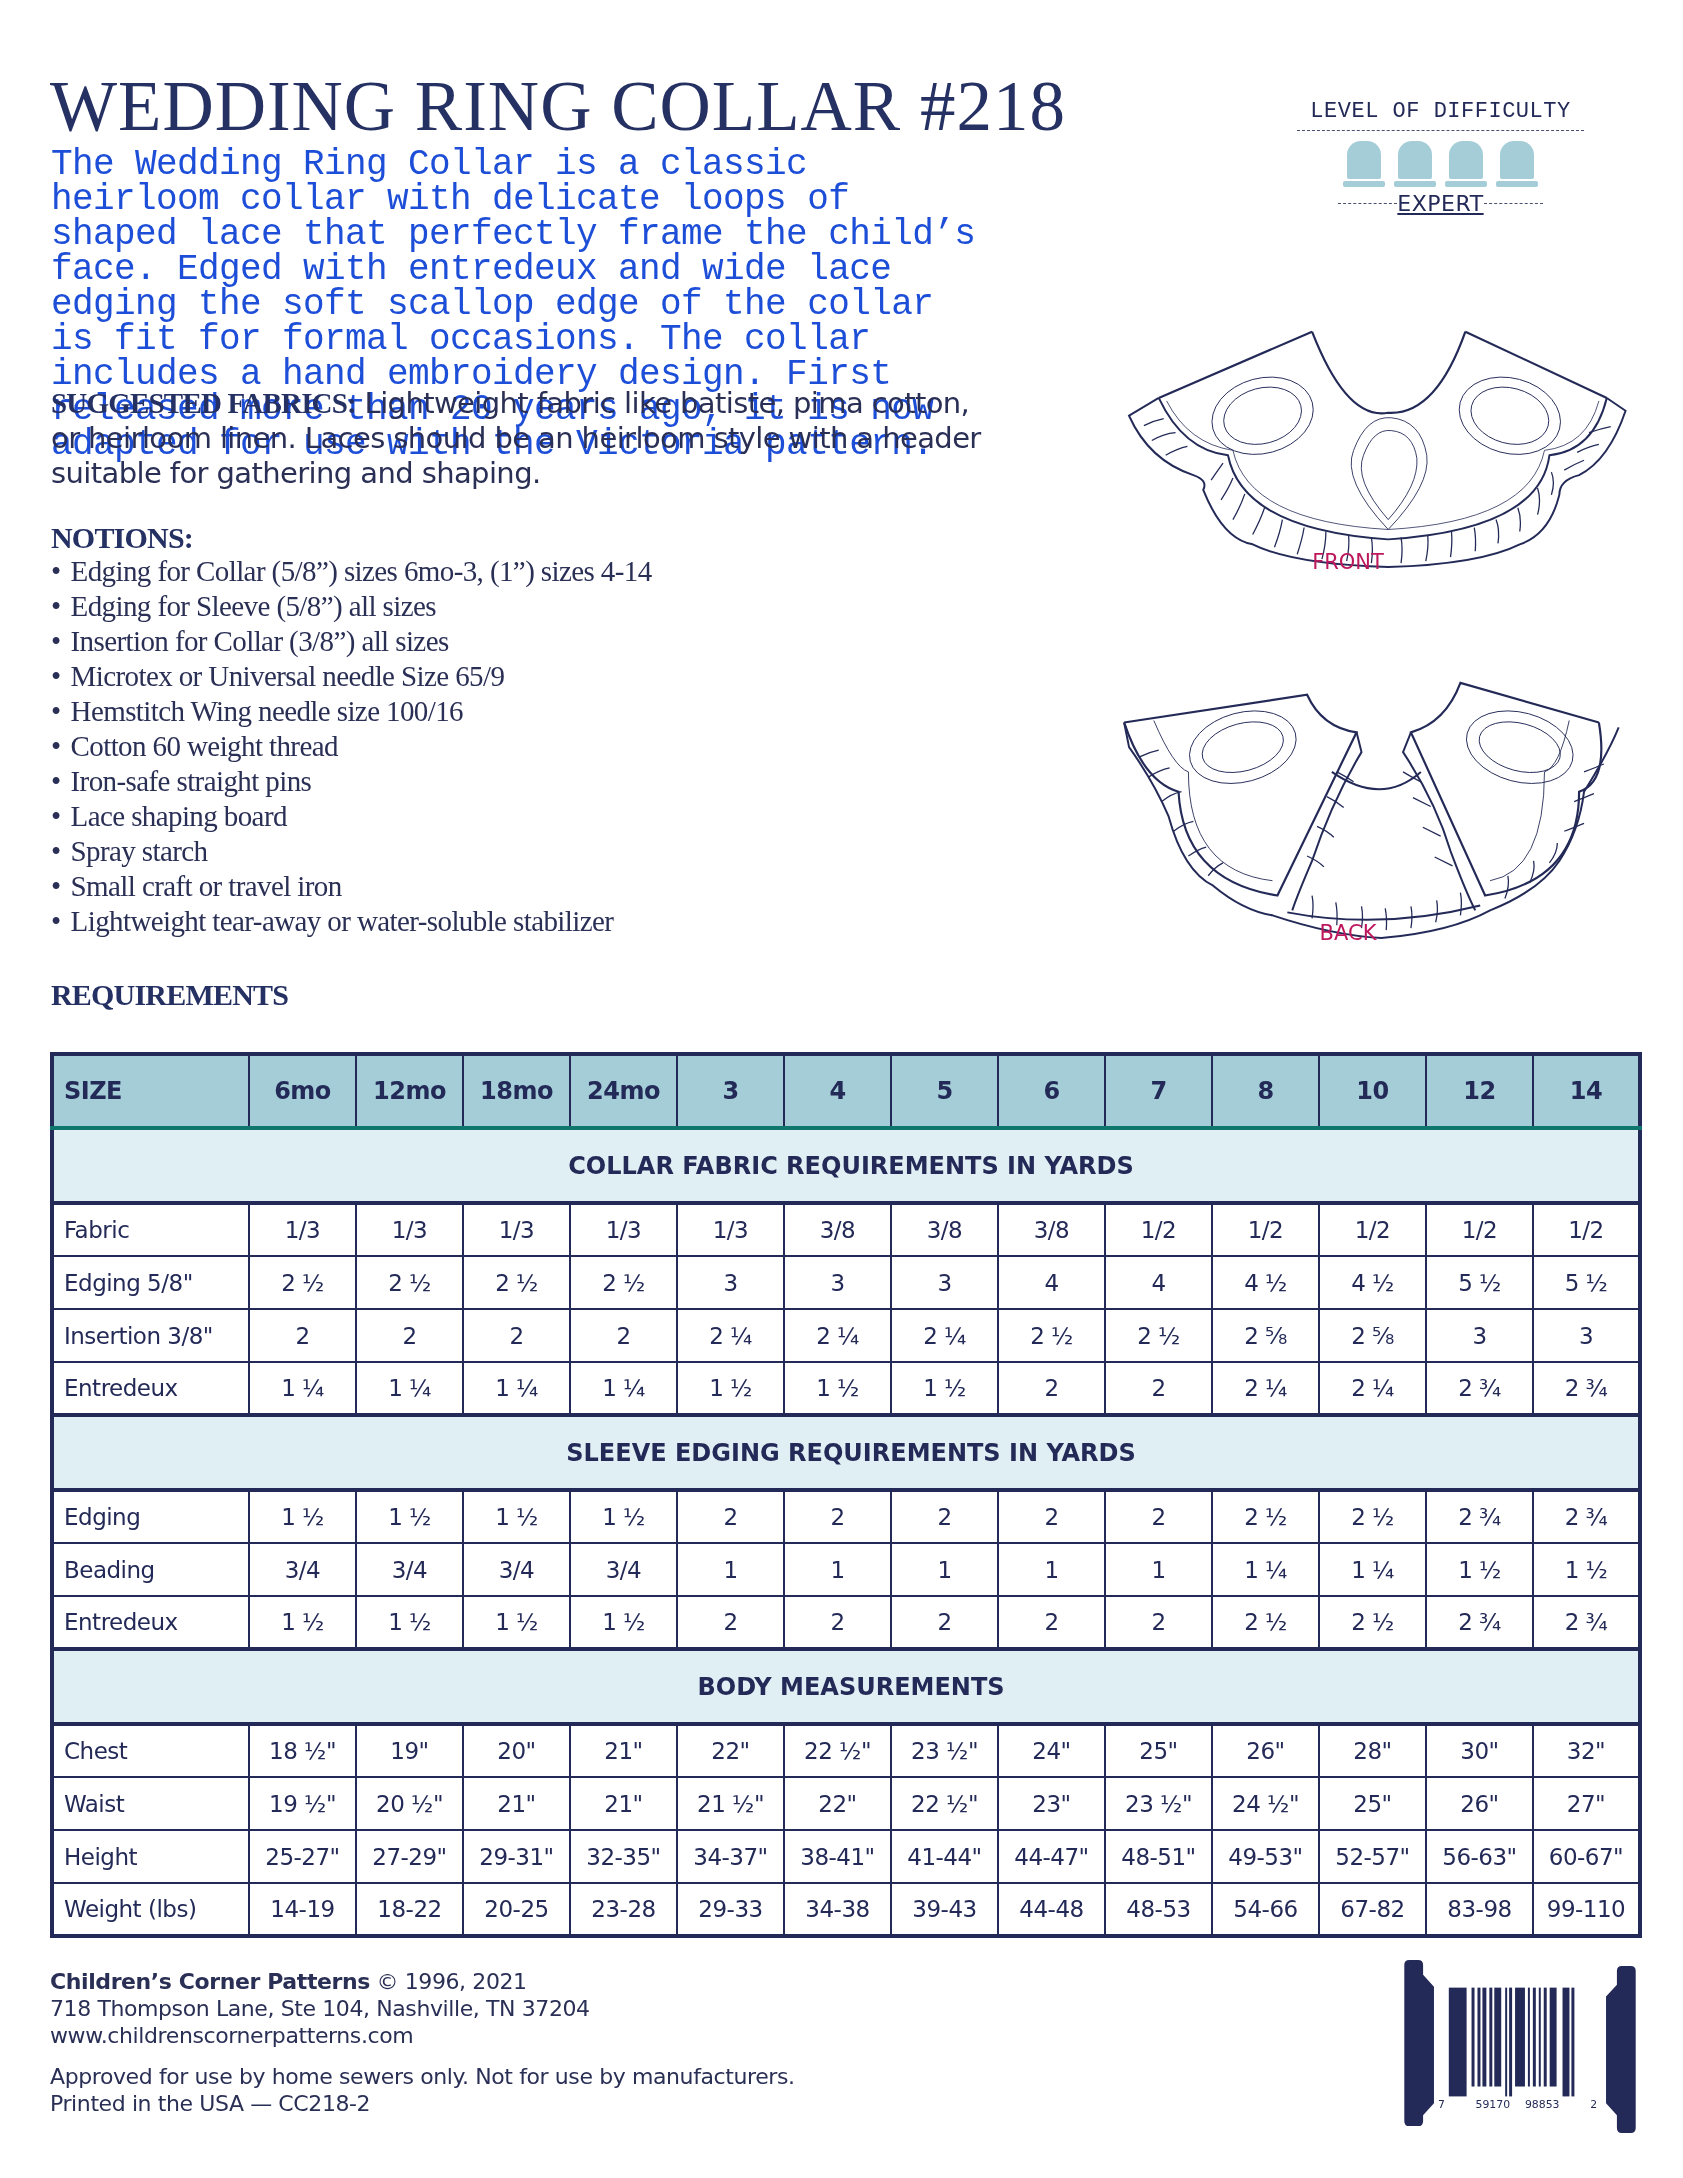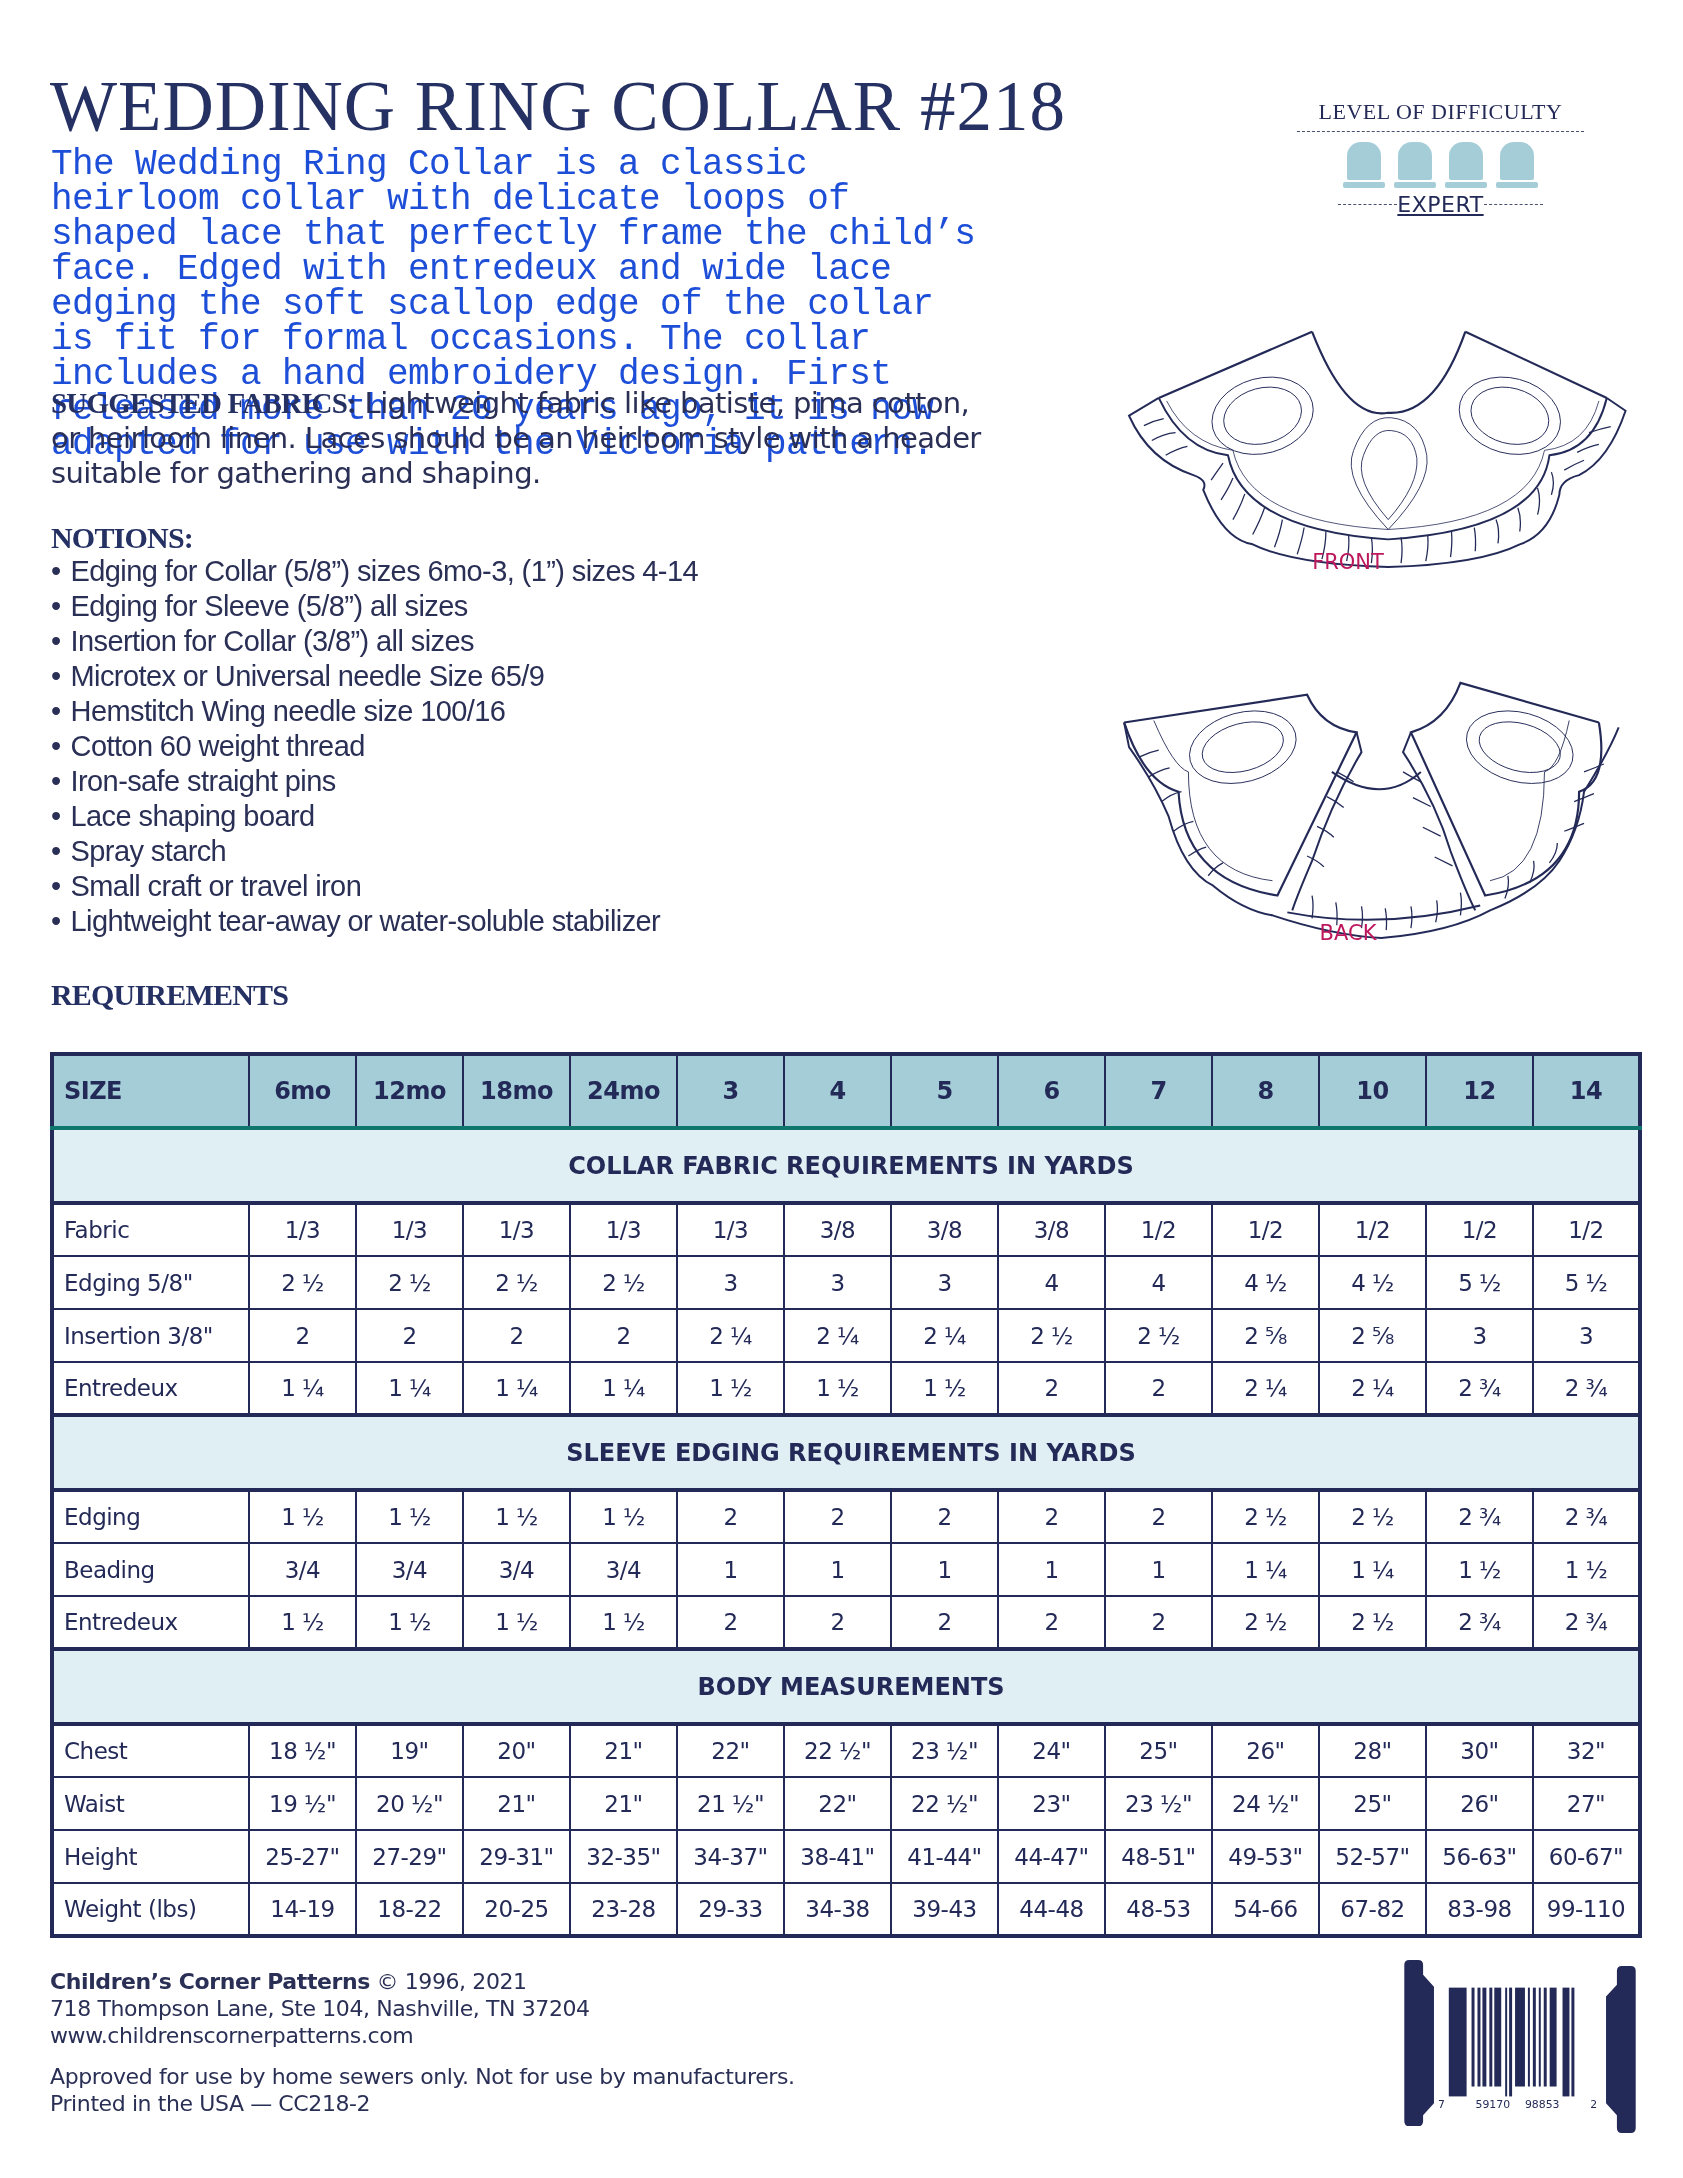--- a/index.html
+++ b/index.html
@@ -26,33 +26,33 @@
   .serif-head {
     font-family: "Liberation Serif", "DejaVu Serif", serif;
     font-weight: bold; color: #253063; letter-spacing: -0.8px;
   }
   .notions-head {
     position: absolute; left: 51px; top: 520px;
     font-size: 30px; line-height: 36px;
   }
   .notions {
     position: absolute; left: 51px; top: 554px; list-style: none;
-    font-family: Liberation Sans, sans-serif;
+    font-family: Liberation Serif, serif;
     font-size: 29px; line-height: 35px; color: #2a2f55; letter-spacing: -0.6px;
   }
   .notions li::before { content: "\2022"; margin-right: 10px; }
   .req-head {
     position: absolute; left: 51px; top: 977px;
     font-size: 30px; line-height: 36px;
   }
 
   
   .difficulty { position: absolute; left: 1297px; top: 99px; width: 287px; text-align: center; }
   .difficulty .lbl {
-    font-family: Liberation Serif, serif; font-size: 22px; letter-spacing: 0.5px;
+    font-family: Liberation Mono, monospace; font-size: 22px; letter-spacing: 0.5px;
     color: #232a57; padding-bottom: 6px; border-bottom: 1px dashed #4a4f70;
     display: block;
   }
   .thimbles { display: flex; justify-content: center; gap: 9px; margin-top: 10px; height: 46px; }
   .thimble { width: 42px; height: 46px; position: relative; }
   .thimble .cap { position: absolute; left: 4px; right: 4px; top: 0; height: 38px; background: #a4cdd8; border-radius: 14px 14px 2px 2px; }
   .thimble .base { position: absolute; left: 0; right: 0; bottom: 0; height: 6px; background: #a4cdd8; border-radius: 2px; }
   .expert-row { display: flex; align-items: center; justify-content: center; margin-top: 4px; text-decoration: underline; }
   .expert-row .dash { width: 59px; border-top: 1px dashed #4a4f70; }
   .expert-row .lvl { font-family: "DejaVu Sans", sans-serif; font-size: 22px; color: #232a57; letter-spacing: 0.5px; }

